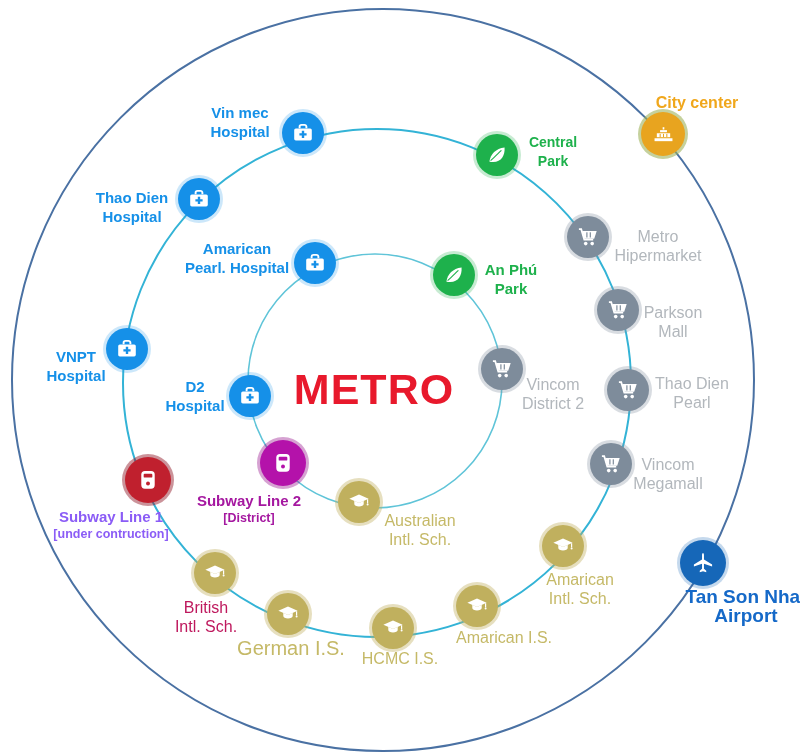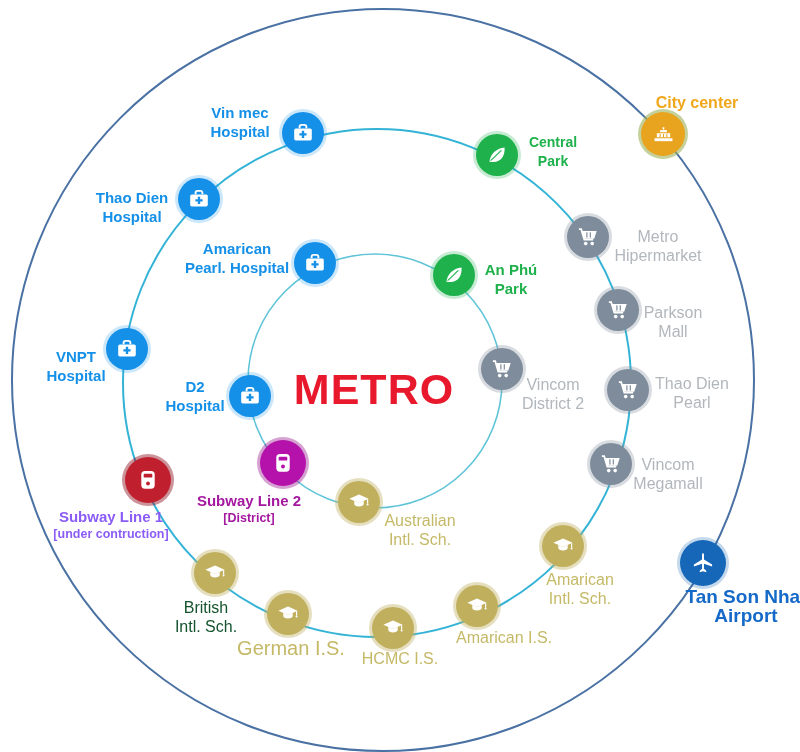--- a/index.html
+++ b/index.html
@@ -125,21 +125,21 @@
         <div class="sub">[District]</div>
       </div>
       <div class="poi-icon" style="left: 215px; top: 573px; width: 42px; height: 42px; background: rgb(192, 176, 94); box-shadow: rgba(192, 176, 94, 0.4) 0px 0px 0px 3px;">
         <svg width="24" height="24" viewBox="0 0 24 24">
           <polygon fill="#fff" points="12,4.4 21.6,8.7 12,13 2.4,8.7"></polygon>
           <path fill="#fff" d="M7.3 10.8v3.3c0 1.4 2.1 2.5 4.7 2.5s4.7-1.1 4.7-2.5v-3.3L12 13z"></path>
           <path fill="none" stroke="#fff" stroke-width="1.2" d="M20.6 9.2v4.3"></path>
           <circle cx="20.6" cy="14.4" r="1" fill="#fff"></circle>
         </svg>
       </div>
-      <div class="poi-label" style="left: 206px; top: 617px; color: #14532d; font-weight: 400; font-size: 16px;">
+      <div class="poi-label" style="left: 206px; top: 617px; color: #be185d; font-weight: 400; font-size: 16px;">
         <div>British</div>
         <div>Intl. Sch.</div>
       </div>
       <div class="poi-icon" style="left: 288px; top: 614px; width: 42px; height: 42px; background: rgb(192, 176, 94); box-shadow: rgba(192, 176, 94, 0.4) 0px 0px 0px 3px;">
         <svg width="24" height="24" viewBox="0 0 24 24">
           <polygon fill="#fff" points="12,4.4 21.6,8.7 12,13 2.4,8.7"></polygon>
           <path fill="#fff" d="M7.3 10.8v3.3c0 1.4 2.1 2.5 4.7 2.5s4.7-1.1 4.7-2.5v-3.3L12 13z"></path>
           <path fill="none" stroke="#fff" stroke-width="1.2" d="M20.6 9.2v4.3"></path>
           <circle cx="20.6" cy="14.4" r="1" fill="#fff"></circle>
         </svg>

